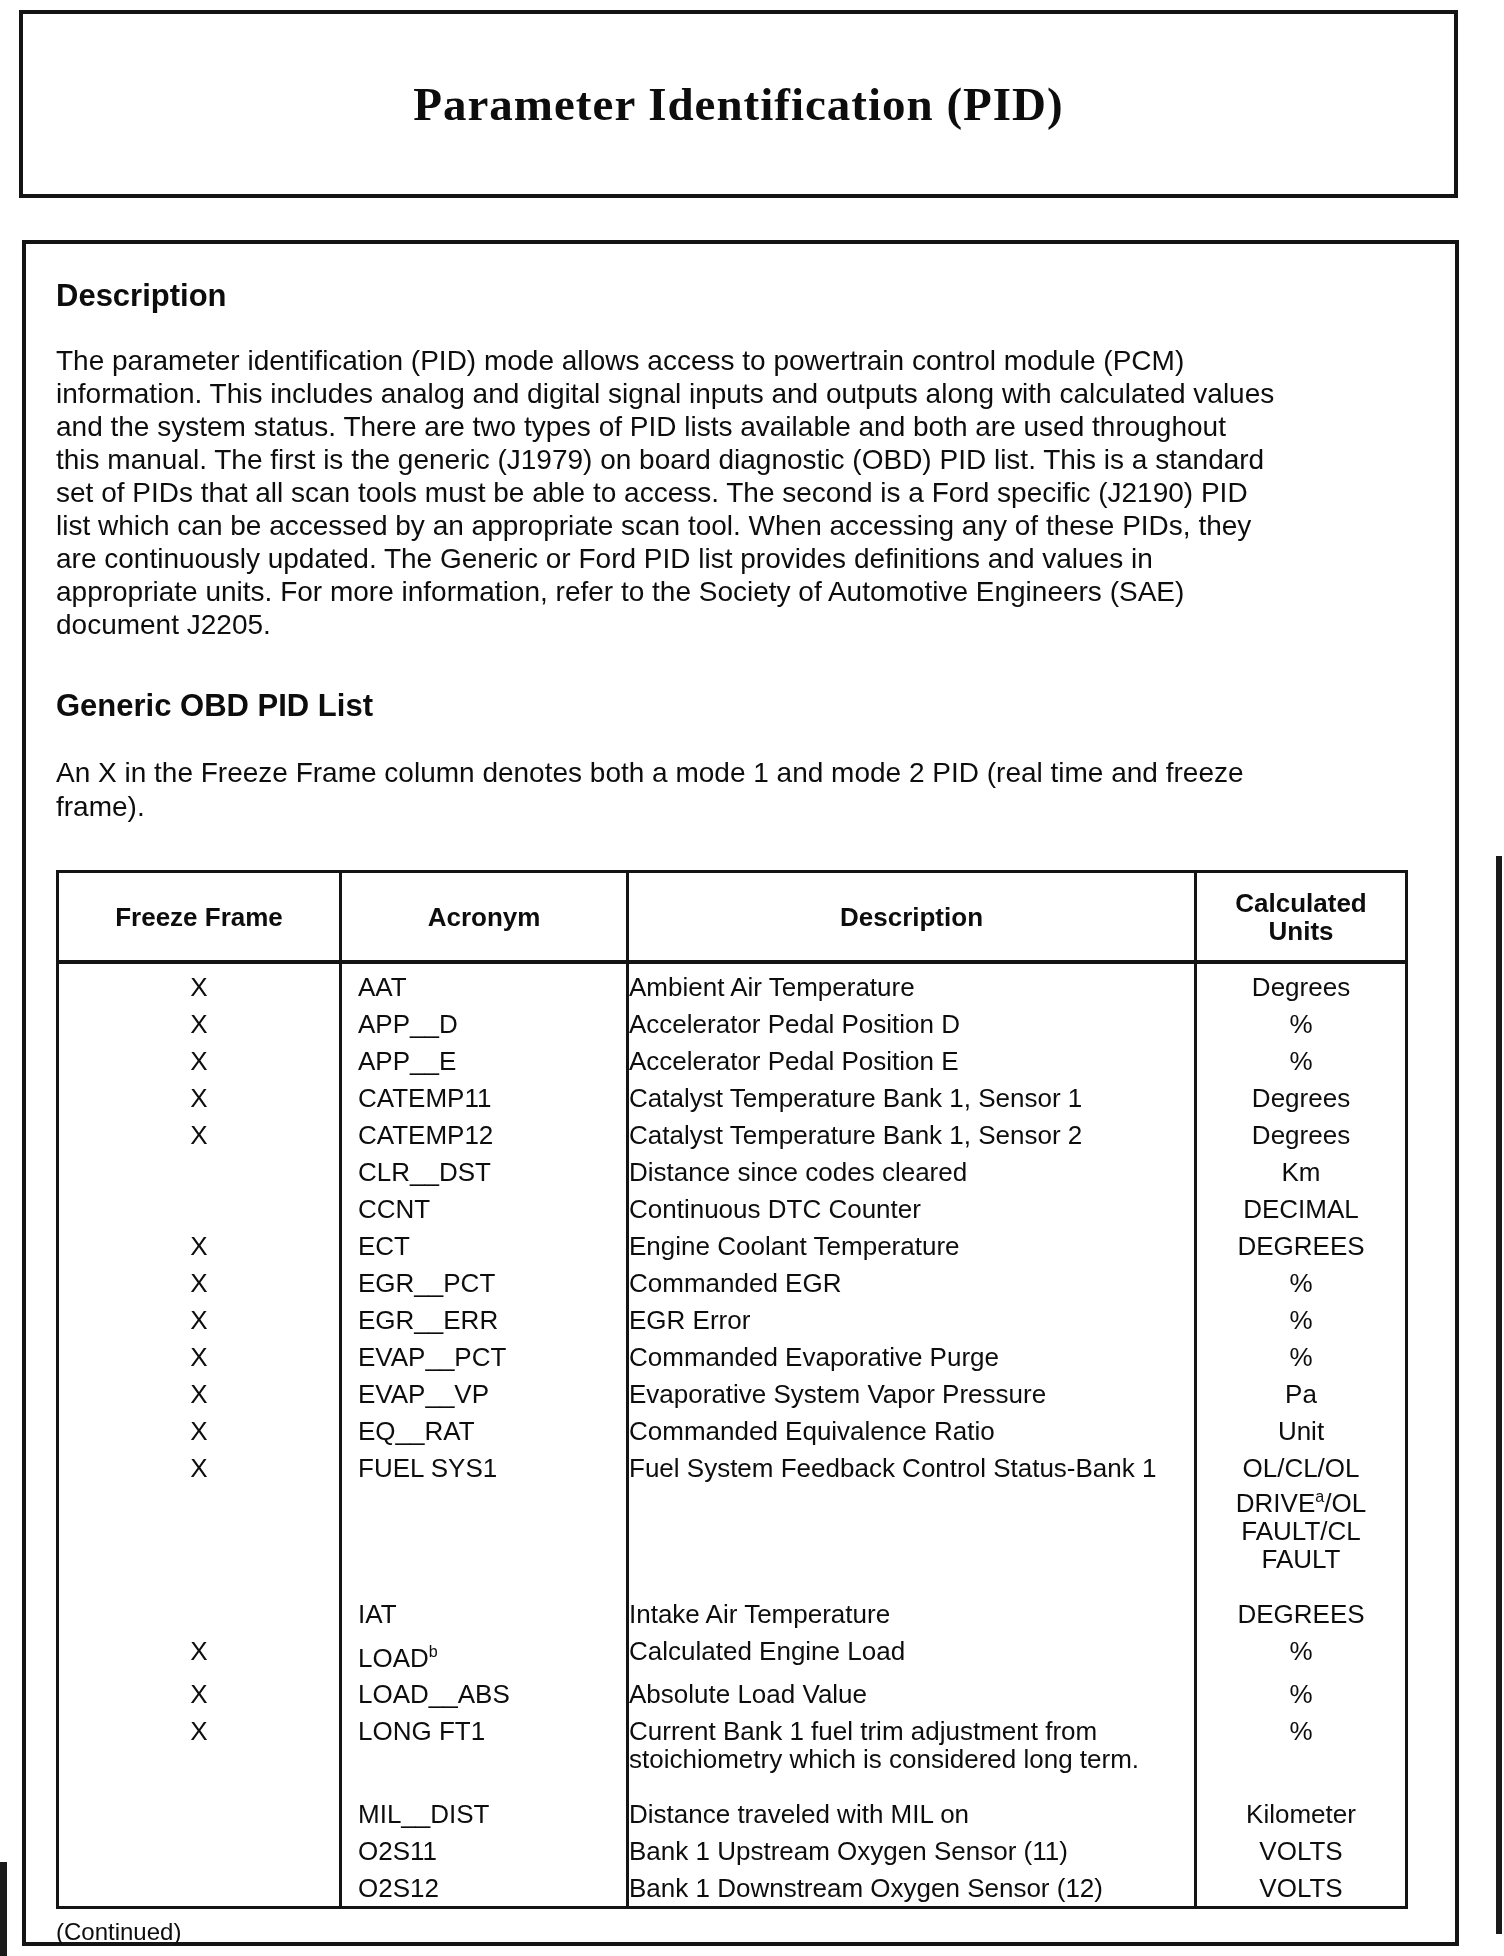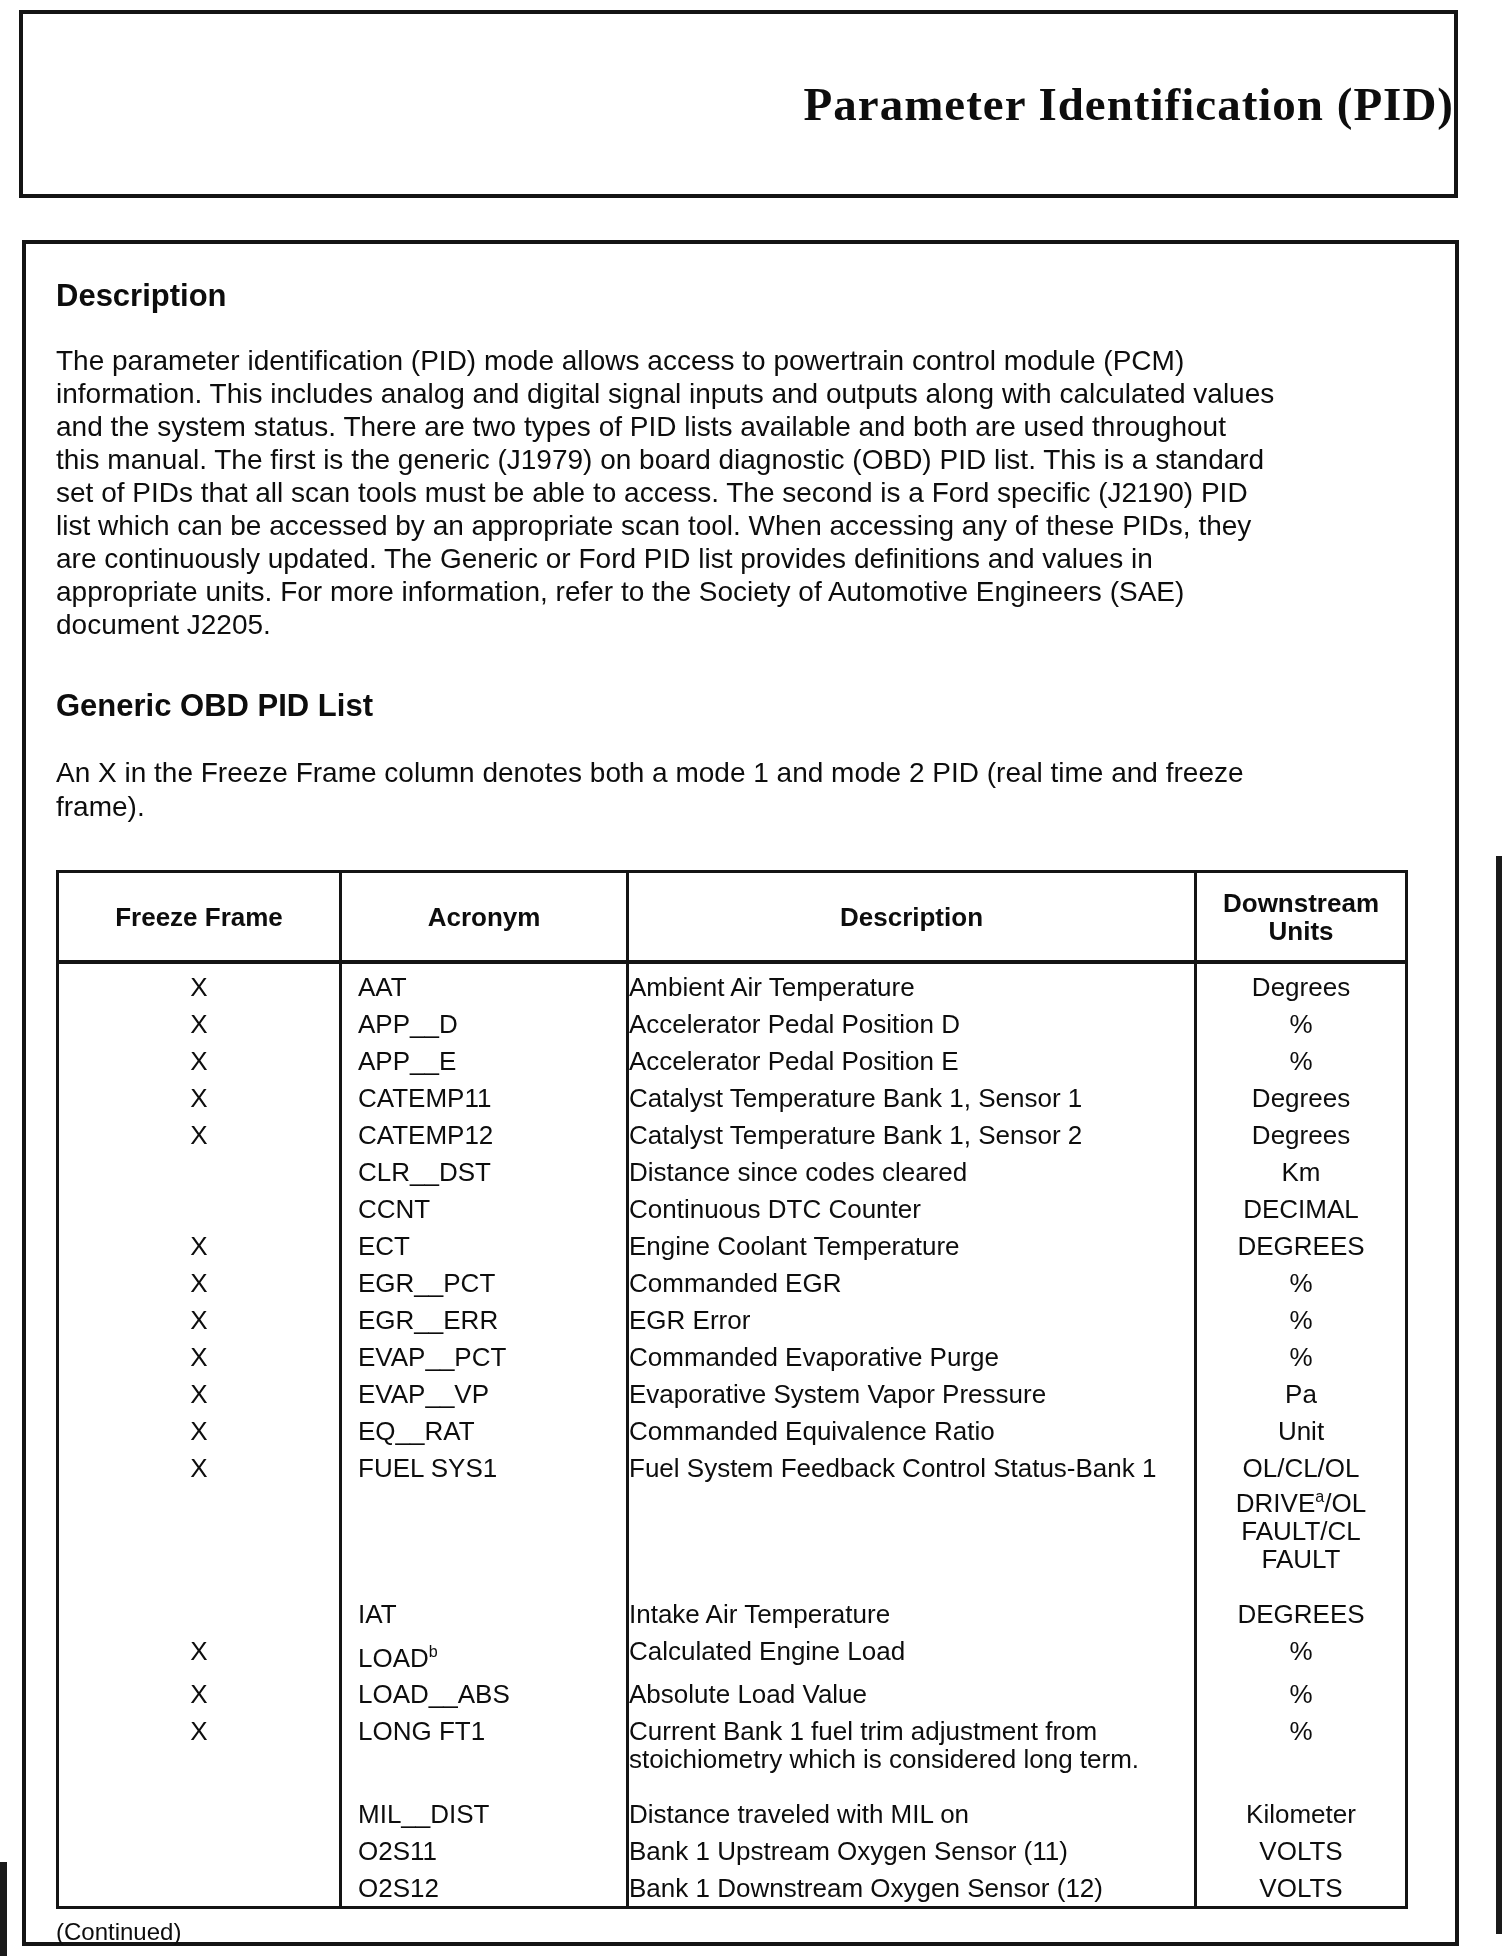--- a/index.html
+++ b/index.html
@@ -11,21 +11,21 @@
     font-family: "Liberation Sans", sans-serif;
     color: #0d0d0d;
     overflow: hidden;
   }
   .title-box {
     position: absolute;
     left: 19px; top: 10px;
     width: 1439px; height: 188px;
     border: 4px solid #141414;
     box-sizing: border-box;
-    display: flex; align-items: center; justify-content: flex-end;
+    display: flex; align-items: center; justify-content: center;
   }
   .page-title {
     font-family: "Liberation Serif", serif;
     font-weight: bold;
     font-size: 47px;
     letter-spacing: 1px;
   }
   .main-box {
     position: absolute;
     left: 22px; top: 240px;
@@ -116,21 +116,21 @@
     <div class="para note">
         <div class="tline">An X in the Freeze Frame column denotes both a mode 1 and mode 2 PID (real time and freeze</div>
         <div class="tline">frame).</div>
       </div>
 
     <div class="pid-table">
       <div class="t-row t-header">
         <div class="t-cell c1">Freeze Frame</div>
         <div class="t-cell c2">Acronym</div>
         <div class="t-cell c3">Description</div>
-        <div class="t-cell c4">Downstream Units</div>
+        <div class="t-cell c4">Calculated Units</div>
       </div>
       <div class="t-body" id="table-body">
           <div class="t-row">
             <div class="t-cell c1">X</div>
             <div class="t-cell c2">AAT</div>
             <div class="t-cell c3">Ambient Air Temperature</div>
             <div class="t-cell c4">Degrees</div>
           </div>
           <div class="t-row">
             <div class="t-cell c1">X</div>

